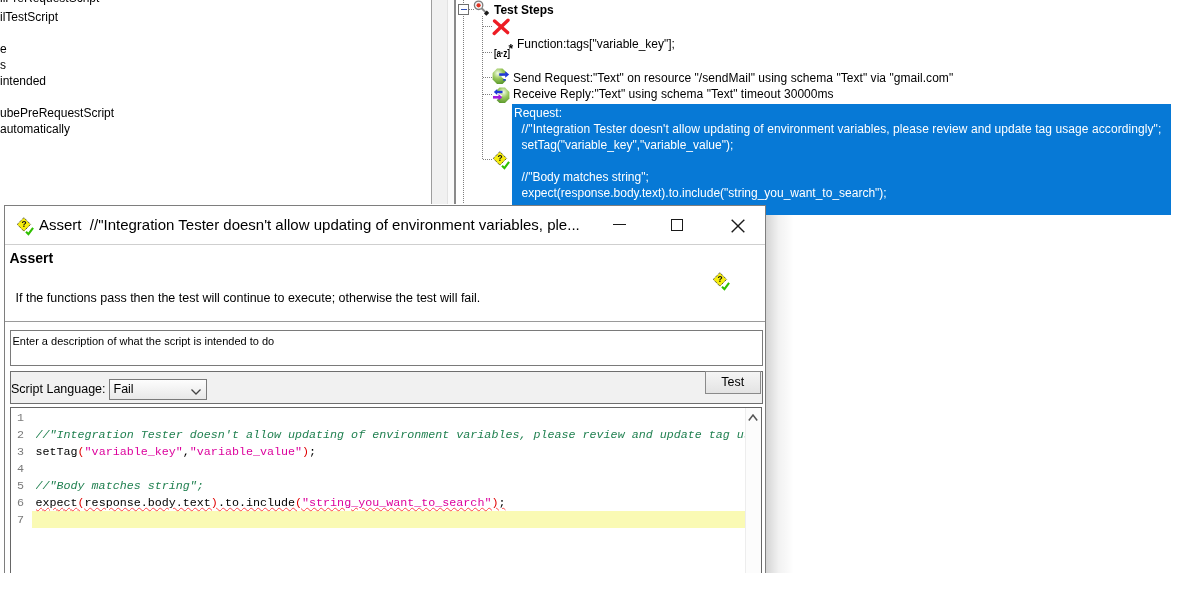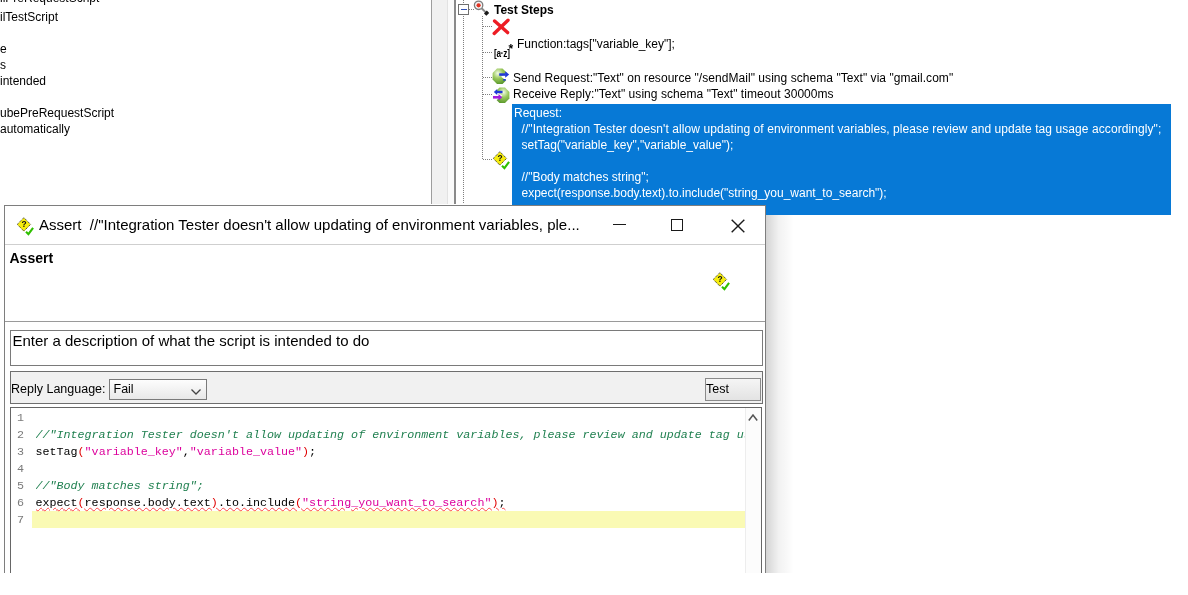--- a/index.html
+++ b/index.html
@@ -107,37 +107,38 @@
   </svg>
   <div class="t" style="left:34px;top:10px;font-size:15px;line-height:18px">Assert&nbsp;&nbsp;//"Integration Tester doesn't allow updating of environment variables, ple...</div>
   <div class="abs" style="left:607.5px;top:18px;width:13px;height:1.5px;background:#1a1a1a"></div>
   <div class="abs" style="left:666px;top:13.5px;width:10px;height:10px;border:1.5px solid #1a1a1a"></div>
   <svg class="abs" style="left:725.5px;top:13px" width="14" height="14" viewBox="0 0 14 14">
   <line x1="0.7" y1="0.7" x2="13.3" y2="13.3" stroke="#1a1a1a" stroke-width="1.4"></line>
   <line x1="13.3" y1="0.7" x2="0.7" y2="13.3" stroke="#1a1a1a" stroke-width="1.4"></line>
   </svg>
   <div class="abs" style="left:0;top:38px;width:760px;height:1px;background:#cfcfcf"></div>
   <div class="t" style="left:4.5px;top:44px;font-size:14px;font-weight:bold">Assert</div>
+  <div class="t" style="left:10.5px;top:84px;font-size:12.5px">If the functions pass then the test will continue to execute; otherwise the test will fail.</div>
   <svg class="abs" style="left:708px;top:66.5px" width="18" height="19" viewBox="0 0 17 18">
   <polygon points="6.5,0.6 12.8,7 6.5,13.4 0.2,7" fill="#f6ed0e" stroke="#1a1a1a" stroke-width="0.9" stroke-dasharray="1,1"></polygon>
   <text x="6.7" y="9.8" font-family="Liberation Sans,sans-serif" font-size="8" font-weight="bold" fill="#111" text-anchor="middle">?</text>
   <polyline points="8.5,14 10.8,16.2 15.2,10.4" fill="none" stroke="#2fc000" stroke-width="2"></polyline>
   </svg>
   <div class="abs" style="left:0;top:115.5px;width:760px;height:1px;background:#9a9a9a"></div>
   <div class="abs" style="left:4.5px;top:124.5px;width:751.5px;height:34px;border:1px solid #7a7a7a;background:#fff"></div>
-  <div class="t" style="left:7.5px;top:127px;font-size:15px">Enter a description of what the script is intended to do</div>
+  <div class="t" style="left:7.5px;top:127px;font-size:11px">Enter a description of what the script is intended to do</div>
 
   <div class="abs" style="left:4.5px;top:165.5px;width:751.5px;height:31px;border:1px solid #6e6e6e;background:#f1f1f1"></div>
-  <div class="t" style="left:6px;top:175px;font-size:12.5px">Reply Language:</div>
+  <div class="t" style="left:6px;top:175px;font-size:12.5px">Script Language:</div>
   <div class="abs" style="left:103.5px;top:173px;width:96.5px;height:19px;border:1px solid #7a7a7a;background:linear-gradient(#fdfdfd,#e8e8e8)"></div>
   <div class="t" style="left:108.5px;top:175px;font-size:12.5px">Fail</div>
   <svg class="abs" style="left:186px;top:183px" width="10" height="6" viewBox="0 0 10 6">
         <polyline points="0.5,0.5 5,5 9.5,0.5" fill="none" stroke="#444" stroke-width="1.3"></polyline>
       </svg>
-  <div class="abs" style="left:700px;top:172px;width:53.5px;height:21px;border:1px solid #8a8a8a;background:linear-gradient(#f5f5f5,#e3e3e3);font-size:12.5px;line-height:21px">Test</div>
+  <div class="abs" style="left:700px;top:165px;width:53.5px;height:21px;border:1px solid #8a8a8a;background:linear-gradient(#f5f5f5,#e3e3e3);text-align:center;font-size:12.5px;line-height:21px">Test</div>
 
   <div class="abs" id="ed" style="left:4.5px;top:201.5px;width:750px;height:194px;border:1px solid #666;background:#fff;overflow:hidden">
     <div class="abs" style="left:21px;top:103px;width:713px;height:17px;background:#fafab4"></div>
     <div class="abs" style="left:0;top:2px;width:21px;font-family:'Liberation Mono',monospace;font-size:11.7px;line-height:17px;color:#7b7b7b;text-align:right;padding-right:7.5px;box-sizing:border-box">1<br>2<br>3<br>4<br>5<br>6<br>7</div>
     <div class="abs" style="left:25px;top:2px;width:709.5px;height:193px;overflow:hidden">
       <div class="abs" style="left:0;top:0;font-family:'Liberation Mono',monospace;font-size:11.7px;line-height:17px;white-space:pre"><span style="color:#208050;font-style:italic">
 //"Integration Tester doesn't allow updating of environment variables, please review and update tag usage accordingly";</span>
 setTag<span style="color:#e00000">(</span><span style="color:#dc009c">"variable_key"</span>,<span style="color:#dc009c">"variable_value"</span><span style="color:#e00000">)</span>;
 
 <span style="color:#208050;font-style:italic">//"Body matches string";</span>

